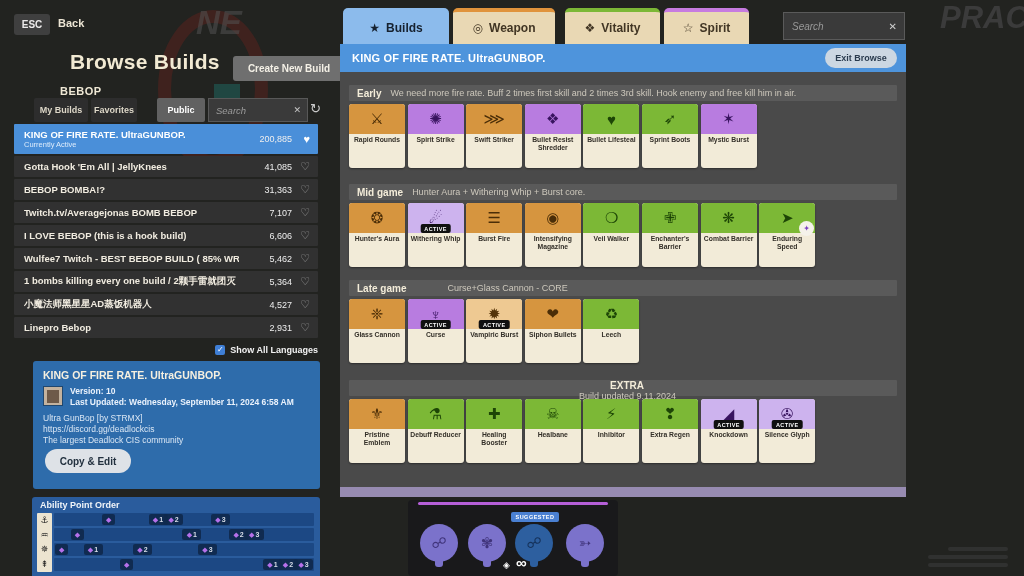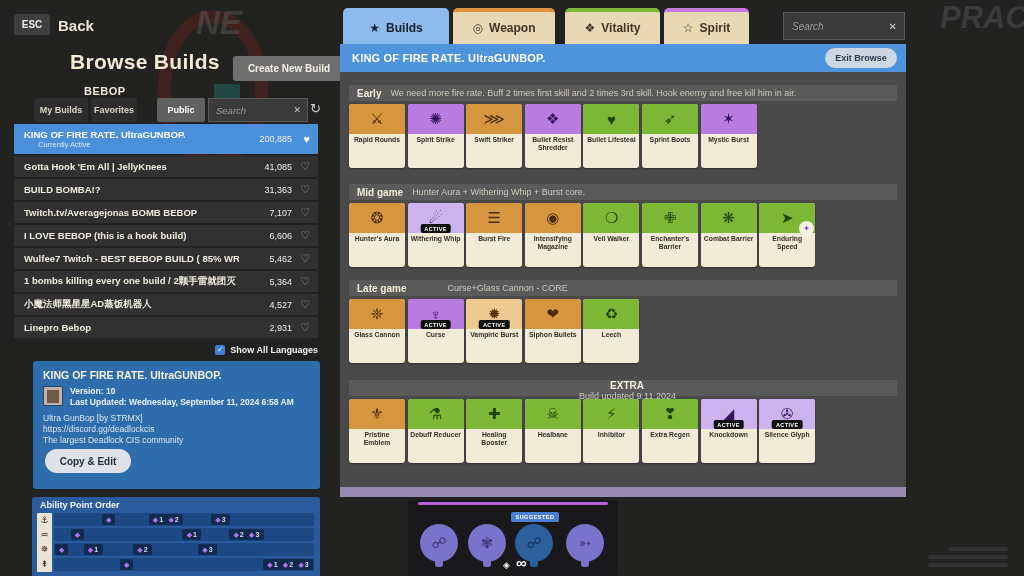--- a/index.html
+++ b/index.html
@@ -8,42 +8,42 @@
   .abs{position:absolute;}
   
   .bg-circle{left:158px;top:10px;width:84px;height:132px;border:13px solid #6e221c;border-radius:50%;opacity:.38;}
   .bg-logo{left:196px;top:4px;font-size:33px;font-weight:bold;color:#525252;opacity:.55;font-style:italic;}
   .bg-prac{left:940px;top:0px;font-size:31px;font-weight:bold;font-style:italic;color:#3b3b3b;}
   .bg-teal{left:214px;top:84px;width:26px;height:14px;background:#1d6b64;opacity:.5;}
   .bg-bar{background:#343434;height:4px;border-radius:2px;opacity:.8;}
   
   .esc{left:14px;top:14px;width:36px;height:21px;background:#3f3f3f;border-radius:3px;color:#eceaea;
        font-size:10px;font-weight:bold;display:flex;align-items:center;justify-content:center;}
-  .back{left:58px;top:17px;font-size:15px;font-weight:bold;color:#ece5d4;}
+  .back{left:58px;top:17px;font-size:11px;font-weight:bold;color:#ece5d4;}
   
   .ltitle{left:70px;top:50px;font-size:21px;font-weight:bold;color:#f2ead3;letter-spacing:.3px;}
   .create-btn{left:233px;top:56px;width:112px;height:25px;background:#6f6f6f;border-radius:3px;color:#f4f0e6;
        font-size:10px;font-weight:bold;display:flex;align-items:center;justify-content:center;}
-  .hero{left:84px;top:85px;font-size:11px;font-weight:bold;color:#efe8d5;letter-spacing:.5px;}
+  .hero{left:60px;top:85px;font-size:11px;font-weight:bold;color:#efe8d5;letter-spacing:.5px;}
   .ltab{position:absolute;top:98px;height:24px;border-radius:2px;background:#2d2d2d;color:#ddd7c8;
         font-size:9px;font-weight:bold;display:flex;align-items:center;justify-content:center;}
   .ltab.on{background:#616161;color:#fff;margin-left:17px;}
   .lsearch{left:208px;top:98px;width:100px;height:24px;background:#3a3a3a;border:1px solid #585858;
         box-sizing:border-box;display:flex;align-items:center;}
   .lsearch .ph{font-size:9.5px;font-style:italic;color:#9b9b9b;margin-left:7px;flex:1;}
   .lsearch .x{font-size:9px;color:#c4c4c4;margin-right:6px;}
   .refresh{left:310px;top:101px;font-size:13px;color:#c9c9c9;}
   
   #blist{left:14px;top:124px;width:304px;}
   .brow{position:relative;width:304px;height:21px;background:#313131;margin-bottom:2px;border-radius:1px;
         display:flex;align-items:center;}
   .brow.sel{height:30px;background:#4a8fd9;}
   .bname{margin-left:10px;font-size:9.5px;font-weight:bold;color:#f1ece0;white-space:nowrap;overflow:hidden;max-width:215px;}
   .sel .bname{color:#ffffff;}
-  .bsub{margin-left:24px;font-size:7.5px;color:#dcebfb;}
+  .bsub{margin-left:10px;font-size:7.5px;color:#dcebfb;}
   .bcount{position:absolute;right:26px;font-size:9px;color:#eeeeee;}
   .bheart{position:absolute;right:8px;font-size:11px;color:#9a9a9a;}
   .sel .bheart{color:#ffffff;}
   .namewrap{display:flex;flex-direction:column;justify-content:center;}
   .showall{left:14px;top:342px;width:304px;height:15px;display:flex;align-items:center;justify-content:flex-end;}
   .cbx{width:10px;height:10px;background:#3f7fd6;border-radius:2px;color:#fff;font-size:8px;line-height:10px;
        text-align:center;margin-right:5px;}
   .showall .lbl{font-size:9px;font-weight:bold;color:#f2f2f2;}
   
   .details{left:33px;top:361px;width:287px;height:128px;background:#2e6cab;border-radius:3px;}
@@ -146,21 +146,21 @@
       </div>
       <div class="brow">
         <div class="namewrap">
           <div class="bname">Gotta Hook 'Em All | JellyKnees</div>
         </div>
         <div class="bcount">41,085</div>
         <div class="bheart">♡</div>
       </div>
       <div class="brow">
         <div class="namewrap">
-          <div class="bname">BUILD BOMBA!?</div>
+          <div class="bname">BEBOP BOMBA!?</div>
         </div>
         <div class="bcount">31,363</div>
         <div class="bheart">♡</div>
       </div>
       <div class="brow">
         <div class="namewrap">
           <div class="bname">Twitch.tv/Averagejonas BOMB BEBOP</div>
         </div>
         <div class="bcount">7,107</div>
         <div class="bheart">♡</div>

